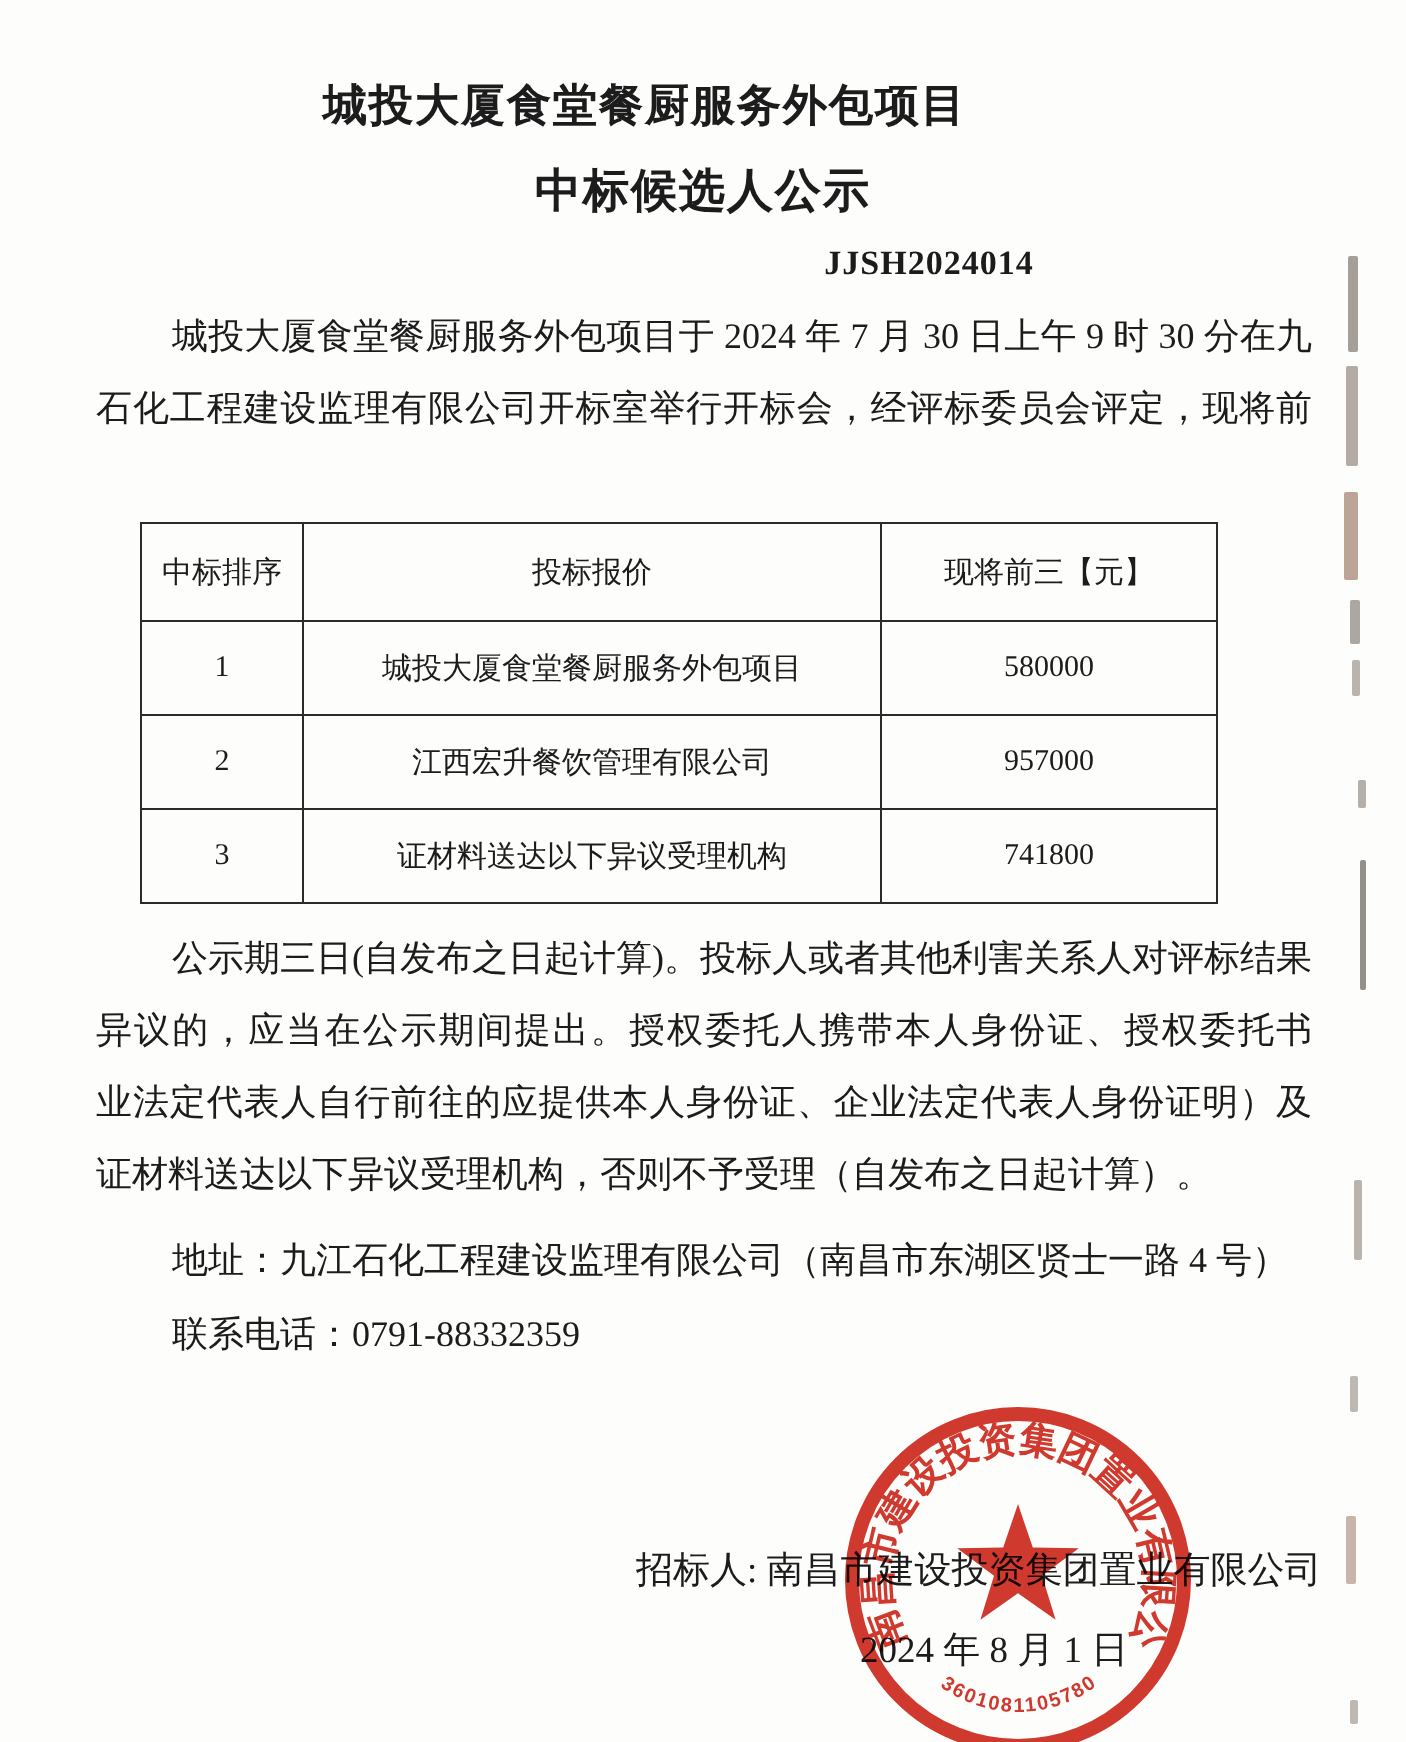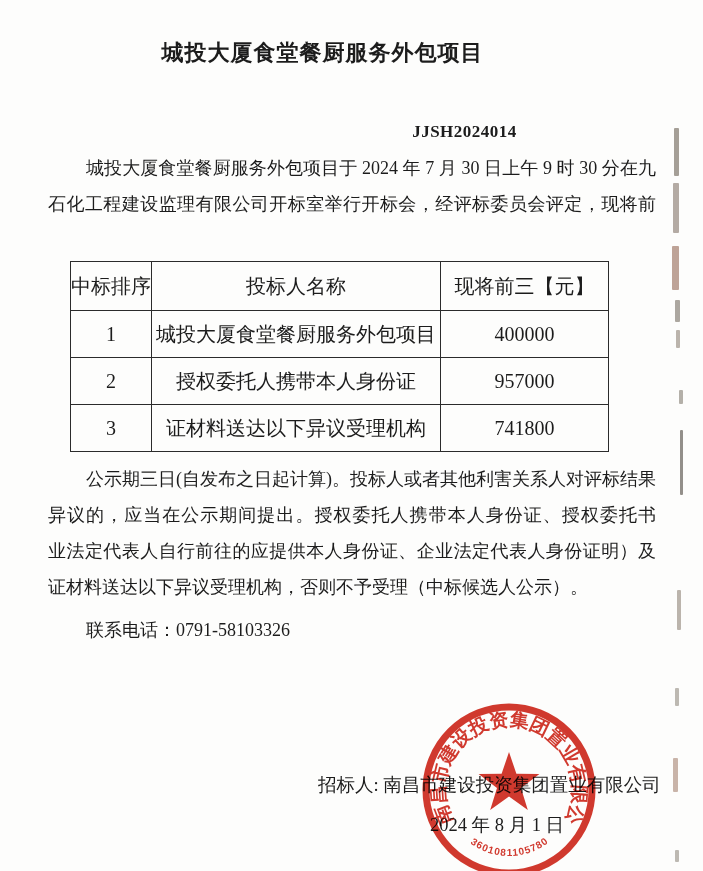--- a/index.html
+++ b/index.html
@@ -27,21 +27,21 @@
   .para .line { white-space:nowrap; }
   .para .jl { text-align:justify; text-align-last:justify; white-space:normal; overflow:hidden; height:36px; }
   .indent { text-indent:38px; }
   .para1 { top:150px; }
   .para2 { top:461px; }
   .infoblock { top:612px; line-height:37px; }
   .infoblock .line { text-indent:38px; }
   .bid-table {
     position:absolute; top:261px; left:70px;
     border-collapse:collapse; table-layout:fixed;
-    font-size:20px; color:#1c1c1c;
+    font-size:15px; color:#1c1c1c;
   }
   .bid-table td, .bid-table th {
     border:1.6px solid #2b2b2b; text-align:center; vertical-align:middle;
     font-weight:normal; padding:0;
   }
   .bid-table .c-rank { width:80px; }
   .bid-table .c-name { width:288px; }
   .bid-table .c-price { width:167px; }
   .bid-table .hrow { height:49px; }
   .bid-table .drow { height:47px; }
@@ -52,61 +52,63 @@
     mix-blend-mode:multiply; opacity:0.93; pointer-events:none;
   }
   .artifact { position:absolute; border-radius:1px; }
 </style>
 </head>
 <body>
 
 <div class="page">
 
   <div class="doc-title">城投大厦食堂餐厨服务外包项目</div>
+  <div class="doc-subtitle">中标候选人公示</div>
   <div class="doc-code">JJSH2024014</div>
 
   <div class="para para1">
     <div class="line jl indent">城投大厦食堂餐厨服务外包项目于 2024 年 7 月 30 日上午 9 时 30 分在九江</div>
     <div class="line jl">石化工程建设监理有限公司开标室举行开标会，经评标委员会评定，现将前三</div>
   </div>
 
   <table class="bid-table">
     <tbody>
         <tr class="hrow">
       <th class="c-rank">中标排序</th>
-      <th class="c-name">投标人名称</th>
+      <th class="c-name">投标报价</th>
       <th class="c-price">现将前三【元】</th>
     </tr>
     <tr class="drow">
       <td>1</td>
       <td>城投大厦食堂餐厨服务外包项目</td>
-      <td>400000</td>
+      <td>580000</td>
     </tr>
     <tr class="drow">
       <td>2</td>
-      <td>授权委托人携带本人身份证</td>
+      <td>江西宏升餐饮管理有限公司</td>
       <td>957000</td>
     </tr>
     <tr class="drow">
       <td>3</td>
       <td>证材料送达以下异议受理机构</td>
       <td>741800</td>
     </tr>
   </tbody>
     </table>
 
   <div class="para para2">
     <div class="line jl indent">公示期三日(自发布之日起计算)。投标人或者其他利害关系人对评标结果有</div>
     <div class="line jl">异议的，应当在公示期间提出。授权委托人携带本人身份证、授权委托书（企</div>
     <div class="line jl">业法定代表人自行前往的应提供本人身份证、企业法定代表人身份证明）及举</div>
-    <div class="line">证材料送达以下异议受理机构，否则不予受理（中标候选人公示）。</div>
+    <div class="line">证材料送达以下异议受理机构，否则不予受理（自发布之日起计算）。</div>
   </div>
 
   <div class="para infoblock">
-    <div class="line">联系电话：0791-58103326</div>
+    <div class="line">地址：九江石化工程建设监理有限公司（南昌市东湖区贤士一路 4 号）</div>
+    <div class="line">联系电话：0791-88332359</div>
   </div>
 
   <div class="tenderer-line">招标人: 南昌市建设投资集团置业有限公司</div>
   <div class="date-line">2024 年 8 月 1 日</div>
 
   <svg class="seal" viewBox="0 0 190 190" xmlns="http://www.w3.org/2000/svg">
     <defs>
       <path id="ringPath" d="M 39.6 127 A 64 64 0 1 1 150.4 127" fill="none"></path>
       <path id="numPath" d="M 54.4 147 A 66 66 0 0 0 135.6 147" fill="none"></path>
     </defs>

